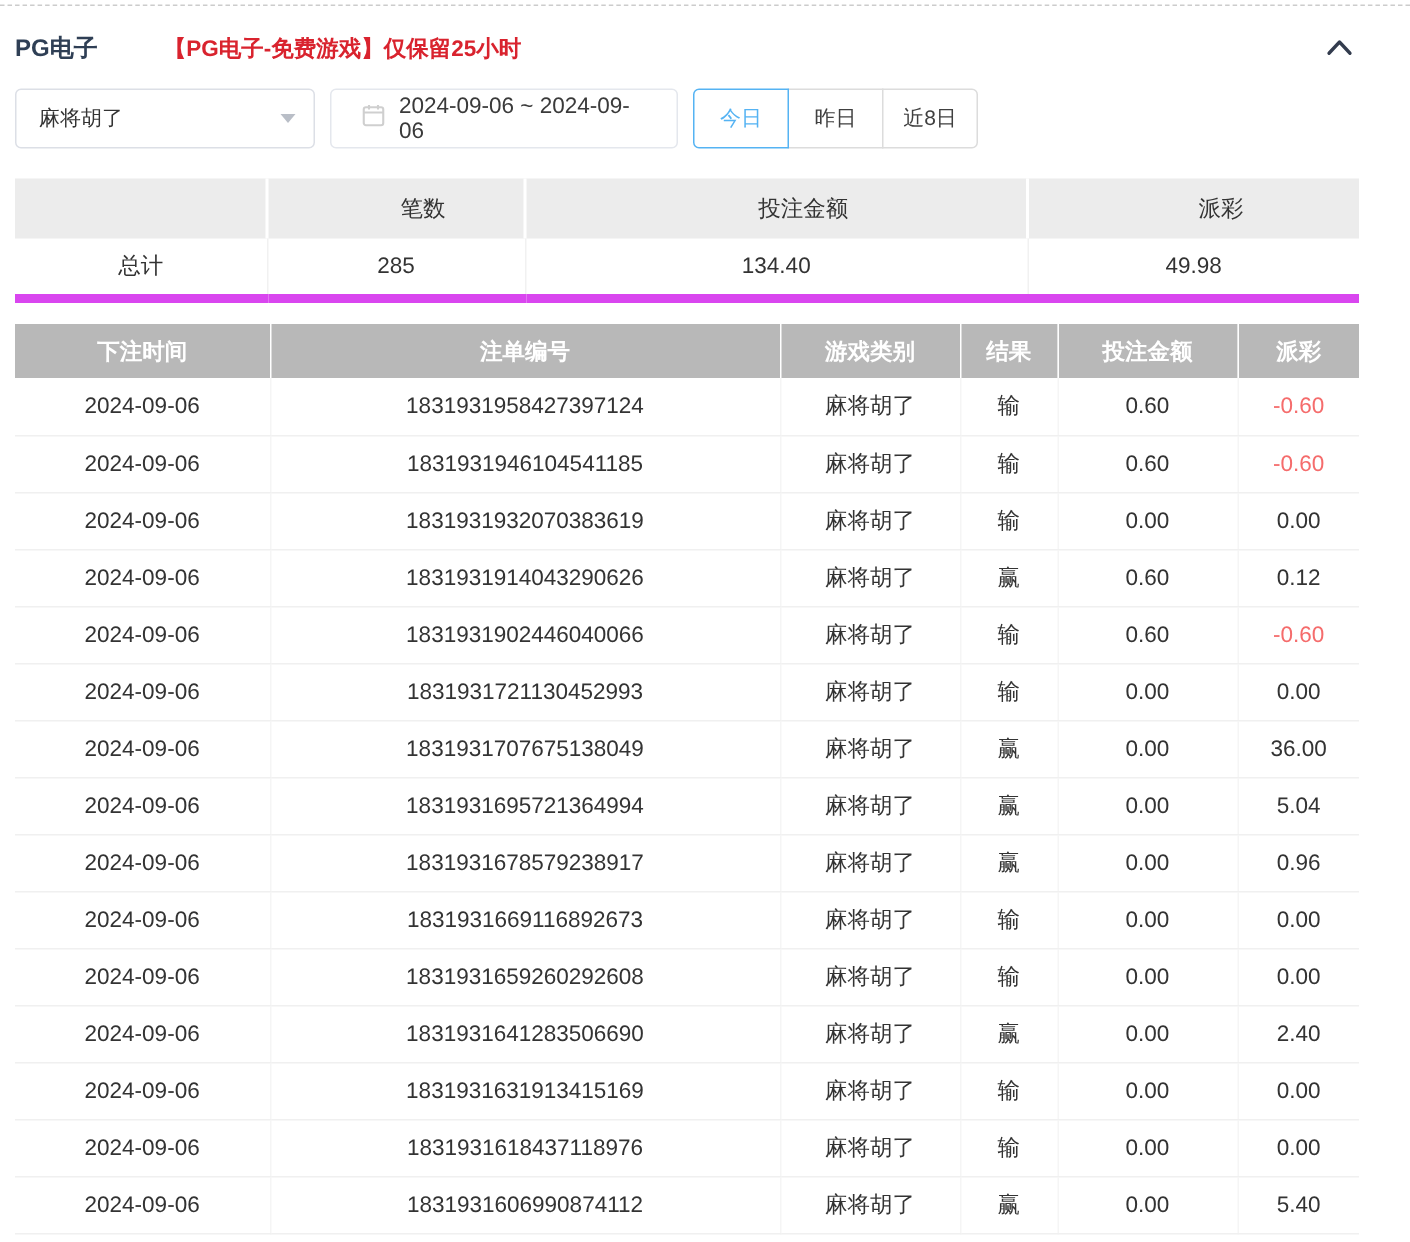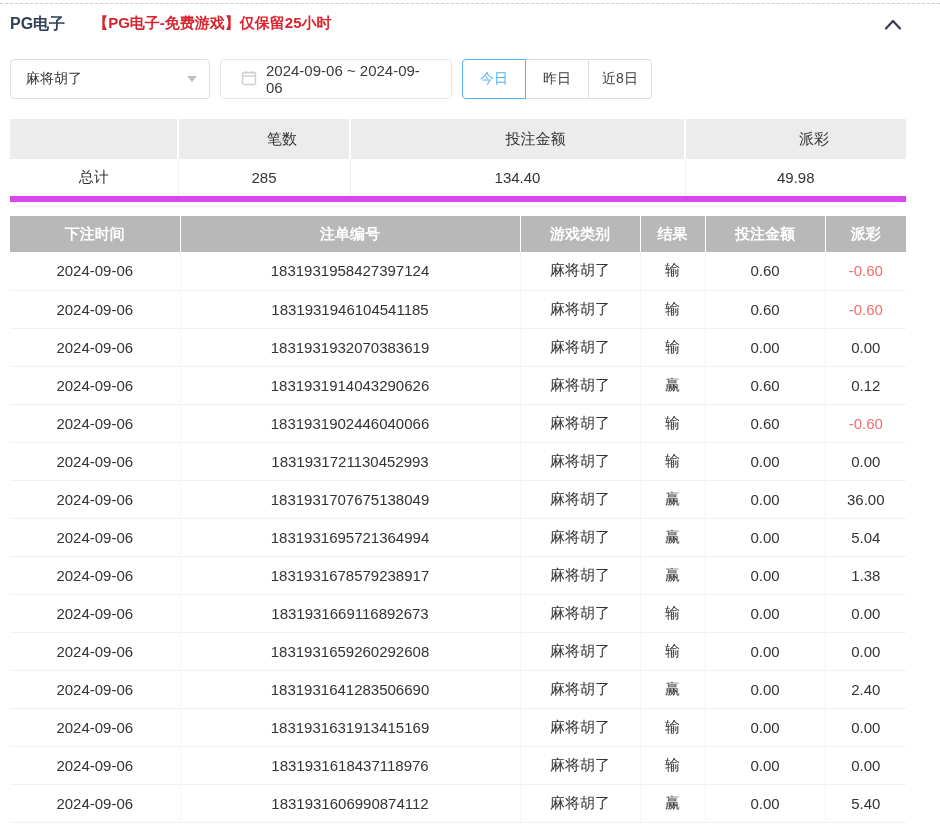--- a/index.html
+++ b/index.html
@@ -2,21 +2,21 @@
 <html><head>
 <meta charset="utf-8">
 <style>
   * { box-sizing: border-box; margin: 0; padding: 0; }
   html, body { width: 940px; height: 828px; overflow: hidden; background: #fff;
     font-family: "Liberation Sans", "DejaVu Sans", sans-serif; color: #333; }
   .top-dash { border-top: 1px dashed #ccc; margin-top: 3px; }
   .page { padding: 0 34px 0 10px; }
 
   
-  .panel-header { display: flex; align-items: flex-start; height: 36px; margin-top: 10px; }
+  .panel-header { display: flex; align-items: center; height: 36px; margin-top: 10px; gap: 16px; }
   .panel-title { font-size: 16px; font-weight: bold; color: #2f3f55; }
   .panel-subtitle { margin-left: 28px; font-size: 15px; font-weight: bold; color: #d9232e; }
   .collapse-btn { margin-left: auto; background: none; border: none; cursor: pointer; padding: 4px; }
 
   
   .filter-bar { display: flex; align-items: stretch; height: 40px; margin-top: 9px; }
   .select-box { width: 200px; border: 1px solid #dcdfe6; border-radius: 4px; background: #fff;
     display: flex; align-items: center; justify-content: space-between; padding: 0 12px 0 15px;
     font-size: 14px; color: #333; cursor: pointer; }
   .caret-down { width: 0; height: 0; border-left: 5px solid transparent; border-right: 5px solid transparent;
@@ -217,21 +217,21 @@
     <td>0.00</td>
     <td>5.04</td>
   </tr>
 
   <tr>
     <td>2024-09-06</td>
     <td>1831931678579238917</td>
     <td>麻将胡了</td>
     <td>赢</td>
     <td>0.00</td>
-    <td>1.38</td>
+    <td>0.96</td>
   </tr>
 
   <tr>
     <td>2024-09-06</td>
     <td>1831931669116892673</td>
     <td>麻将胡了</td>
     <td>输</td>
     <td>0.00</td>
     <td>0.00</td>
   </tr>

